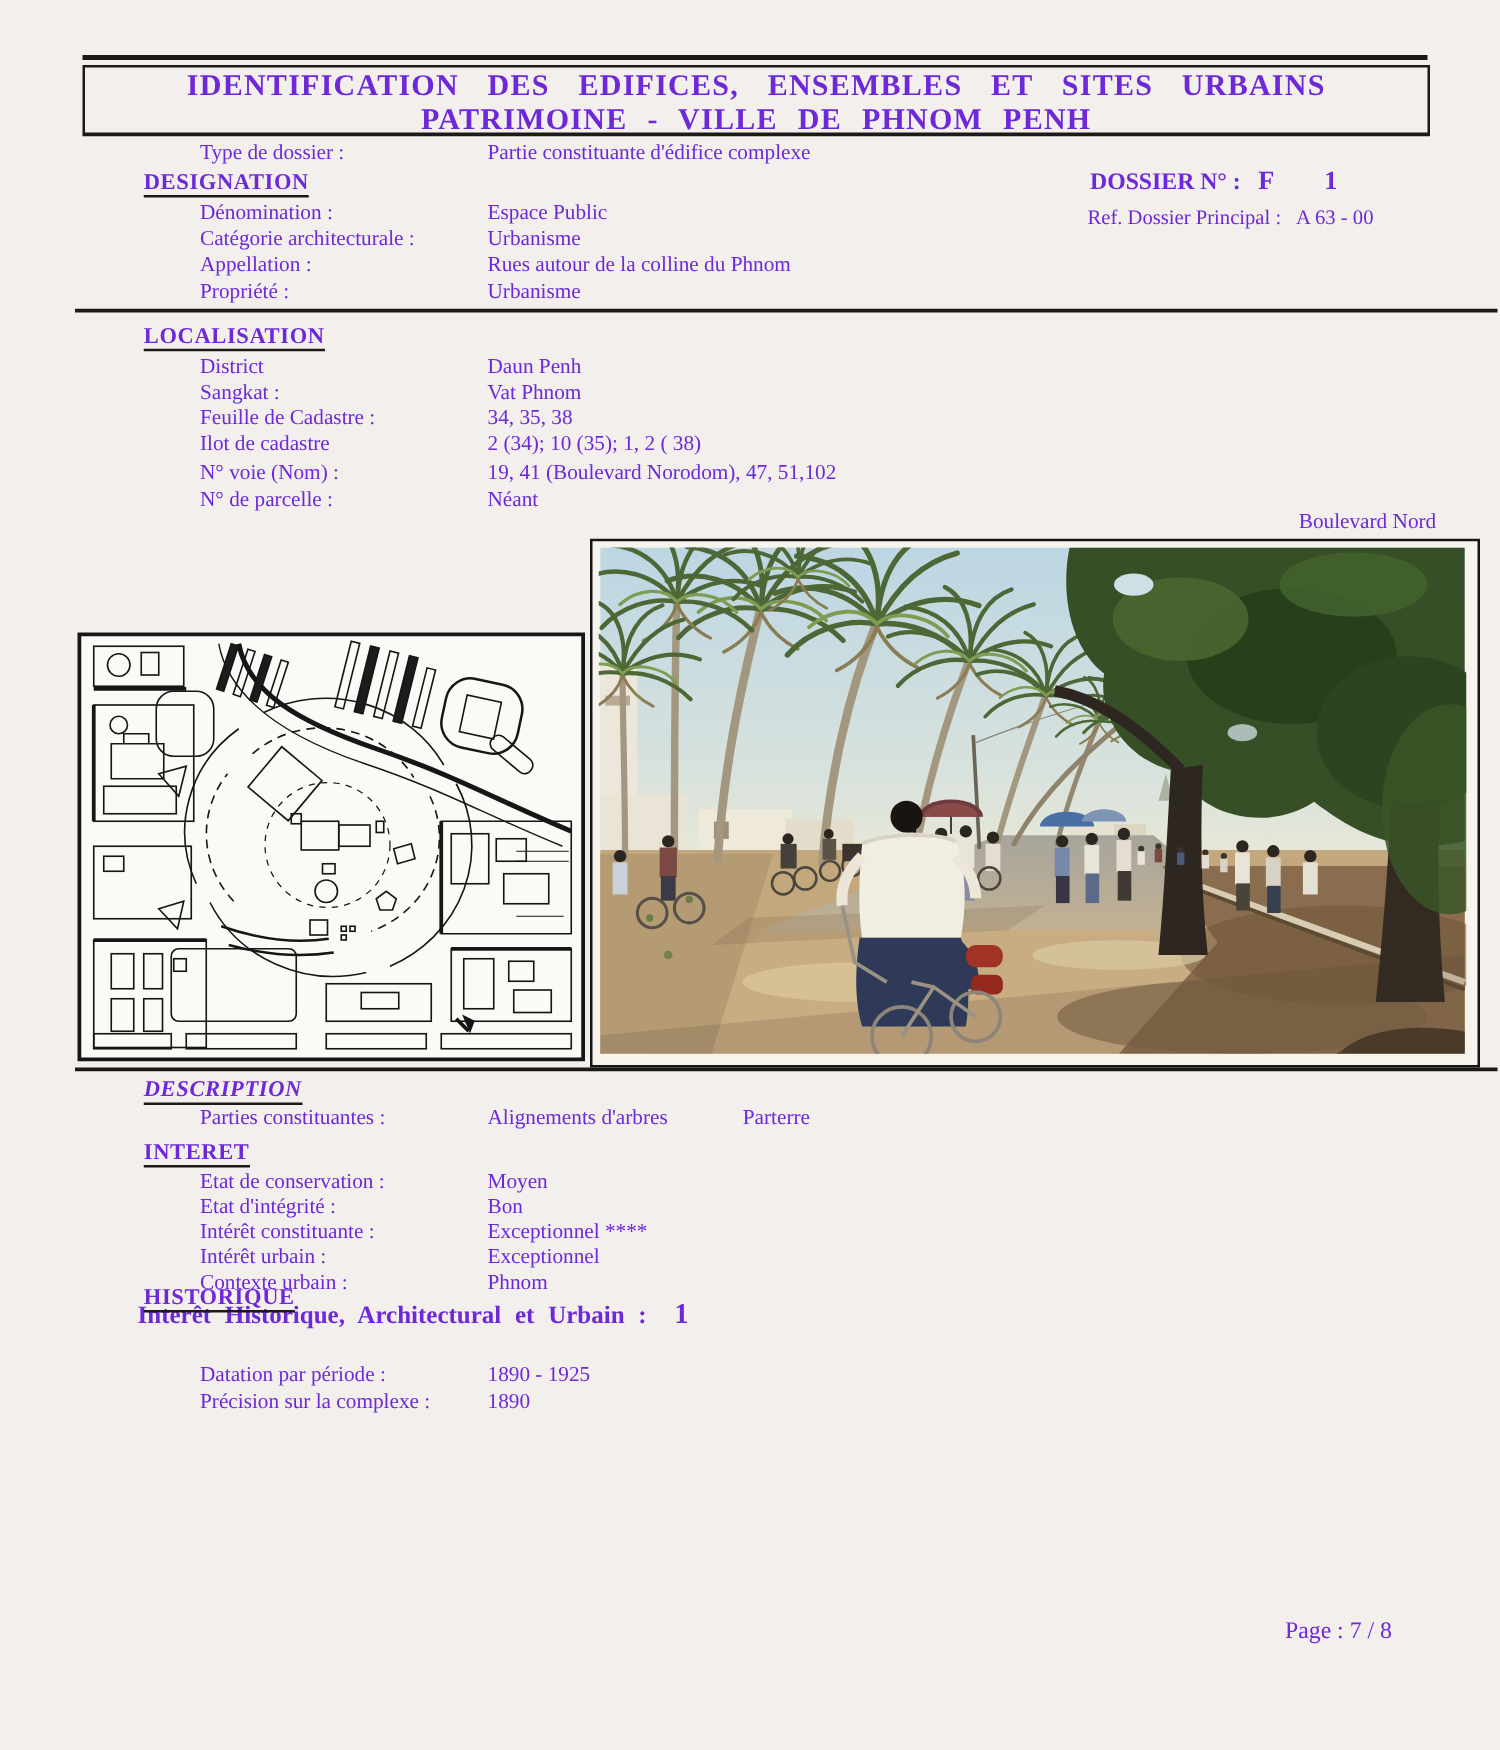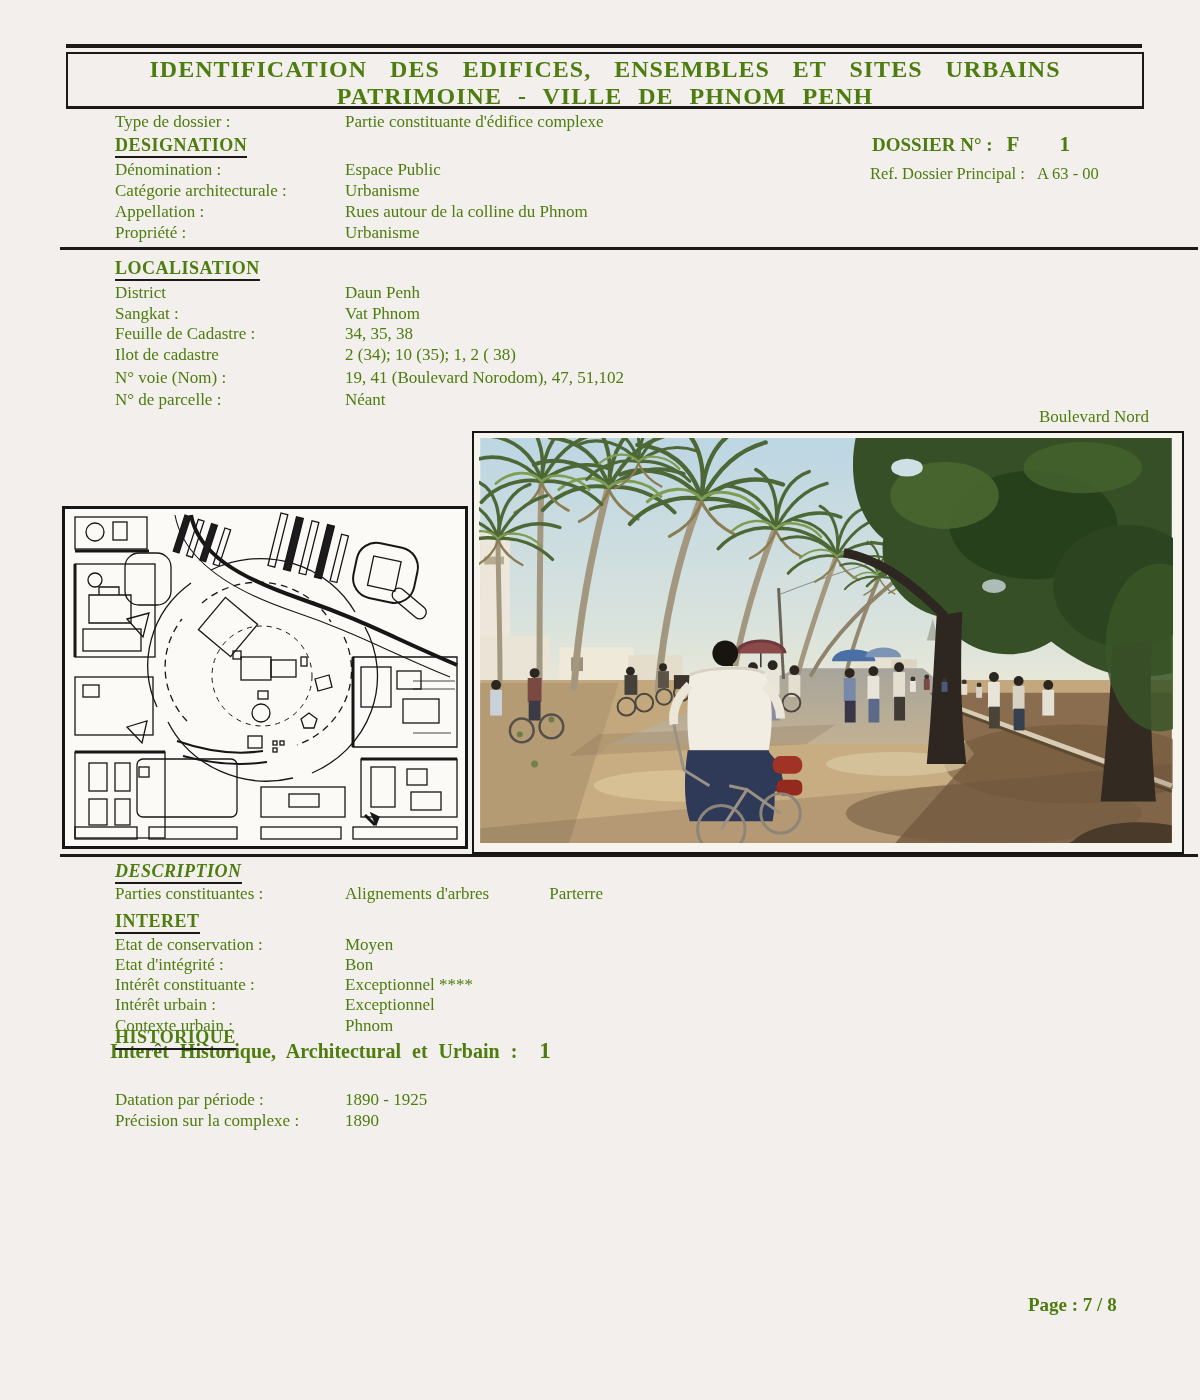--- a/index.html
+++ b/index.html
@@ -1,47 +1,47 @@
 <!DOCTYPE html>
 <html><head>
 <meta charset="utf-8">
 <style>
   html,body{margin:0;padding:0;background:#d8d4d0;}
   .page{
     position:relative; width:1200px; height:1400px;
     background:#f3efec; overflow:hidden;
     font-family:"Liberation Serif","DejaVu Serif",serif;
-    color:#4d7c0f;
+    color:#6d28d9;
   }
   .hline{position:absolute;background:#1c1a18;}
   
   .titlebox{
     position:absolute;left:66px;top:52px;width:1074px;height:52px;
     border:2px solid #1c1a18;border-bottom-width:3px;text-align:center;
   }
   .title1{display:block;margin-top:2px;font-size:24px;font-weight:bold;letter-spacing:1px;word-spacing:16px;white-space:nowrap;}
   .title2{display:block;font-size:24px;font-weight:bold;letter-spacing:1px;word-spacing:9px;white-space:nowrap;}
   
   .frow{position:absolute;left:115px;font-size:17px;white-space:nowrap;}
-  .flabel{display:inline-block;width:230px;}
+  .flabel{display:inline-block;width:230px;margin-left:45px;}
   .fvalue{display:inline-block;}
   .fvalue2{display:inline-block;margin-left:60px;}
   .heading{
     position:absolute;left:115px;font-size:18px;font-weight:bold;
     border-bottom:2px solid #1c1a18;padding-bottom:0px;letter-spacing:.5px;
   }
   .dossier{position:absolute;left:872px;top:132px;font-size:19px;font-weight:bold;white-space:nowrap;}
   .dossier .dletter{font-size:21px;margin-left:14px;}
   .dossier .dnumber{font-size:21px;margin-left:40px;}
   .refrow{position:absolute;left:870px;top:164px;font-size:16.5px;white-space:nowrap;}
   .refrow .rvalue{margin-left:12px;text-align:center;}
   .caption{position:absolute;left:961px;top:407px;width:188px;text-align:right;font-size:17px;}
   .summary{position:absolute;left:110px;top:1038px;font-size:20px;font-weight:bold;word-spacing:6px;white-space:nowrap;}
   .summary .sval{font-size:23px;margin-left:22px;}
-  .pagenum{position:absolute;left:1028px;top:1294px;font-size:19px;font-weight:700;white-space:nowrap;}
+  .pagenum{position:absolute;left:1028px;top:1294px;font-size:19px;font-weight:400;white-space:nowrap;}
   
   .mapframe{
     position:absolute;left:62px;top:506px;width:400px;height:337px;
     border:3px solid #161616;background:#fbfaf6;
   }
   .photoframe{
     position:absolute;left:472px;top:431px;width:698px;height:409px;
     border:2px solid #161616;background:#f7f4ee;padding:5px;
   }
 </style>

